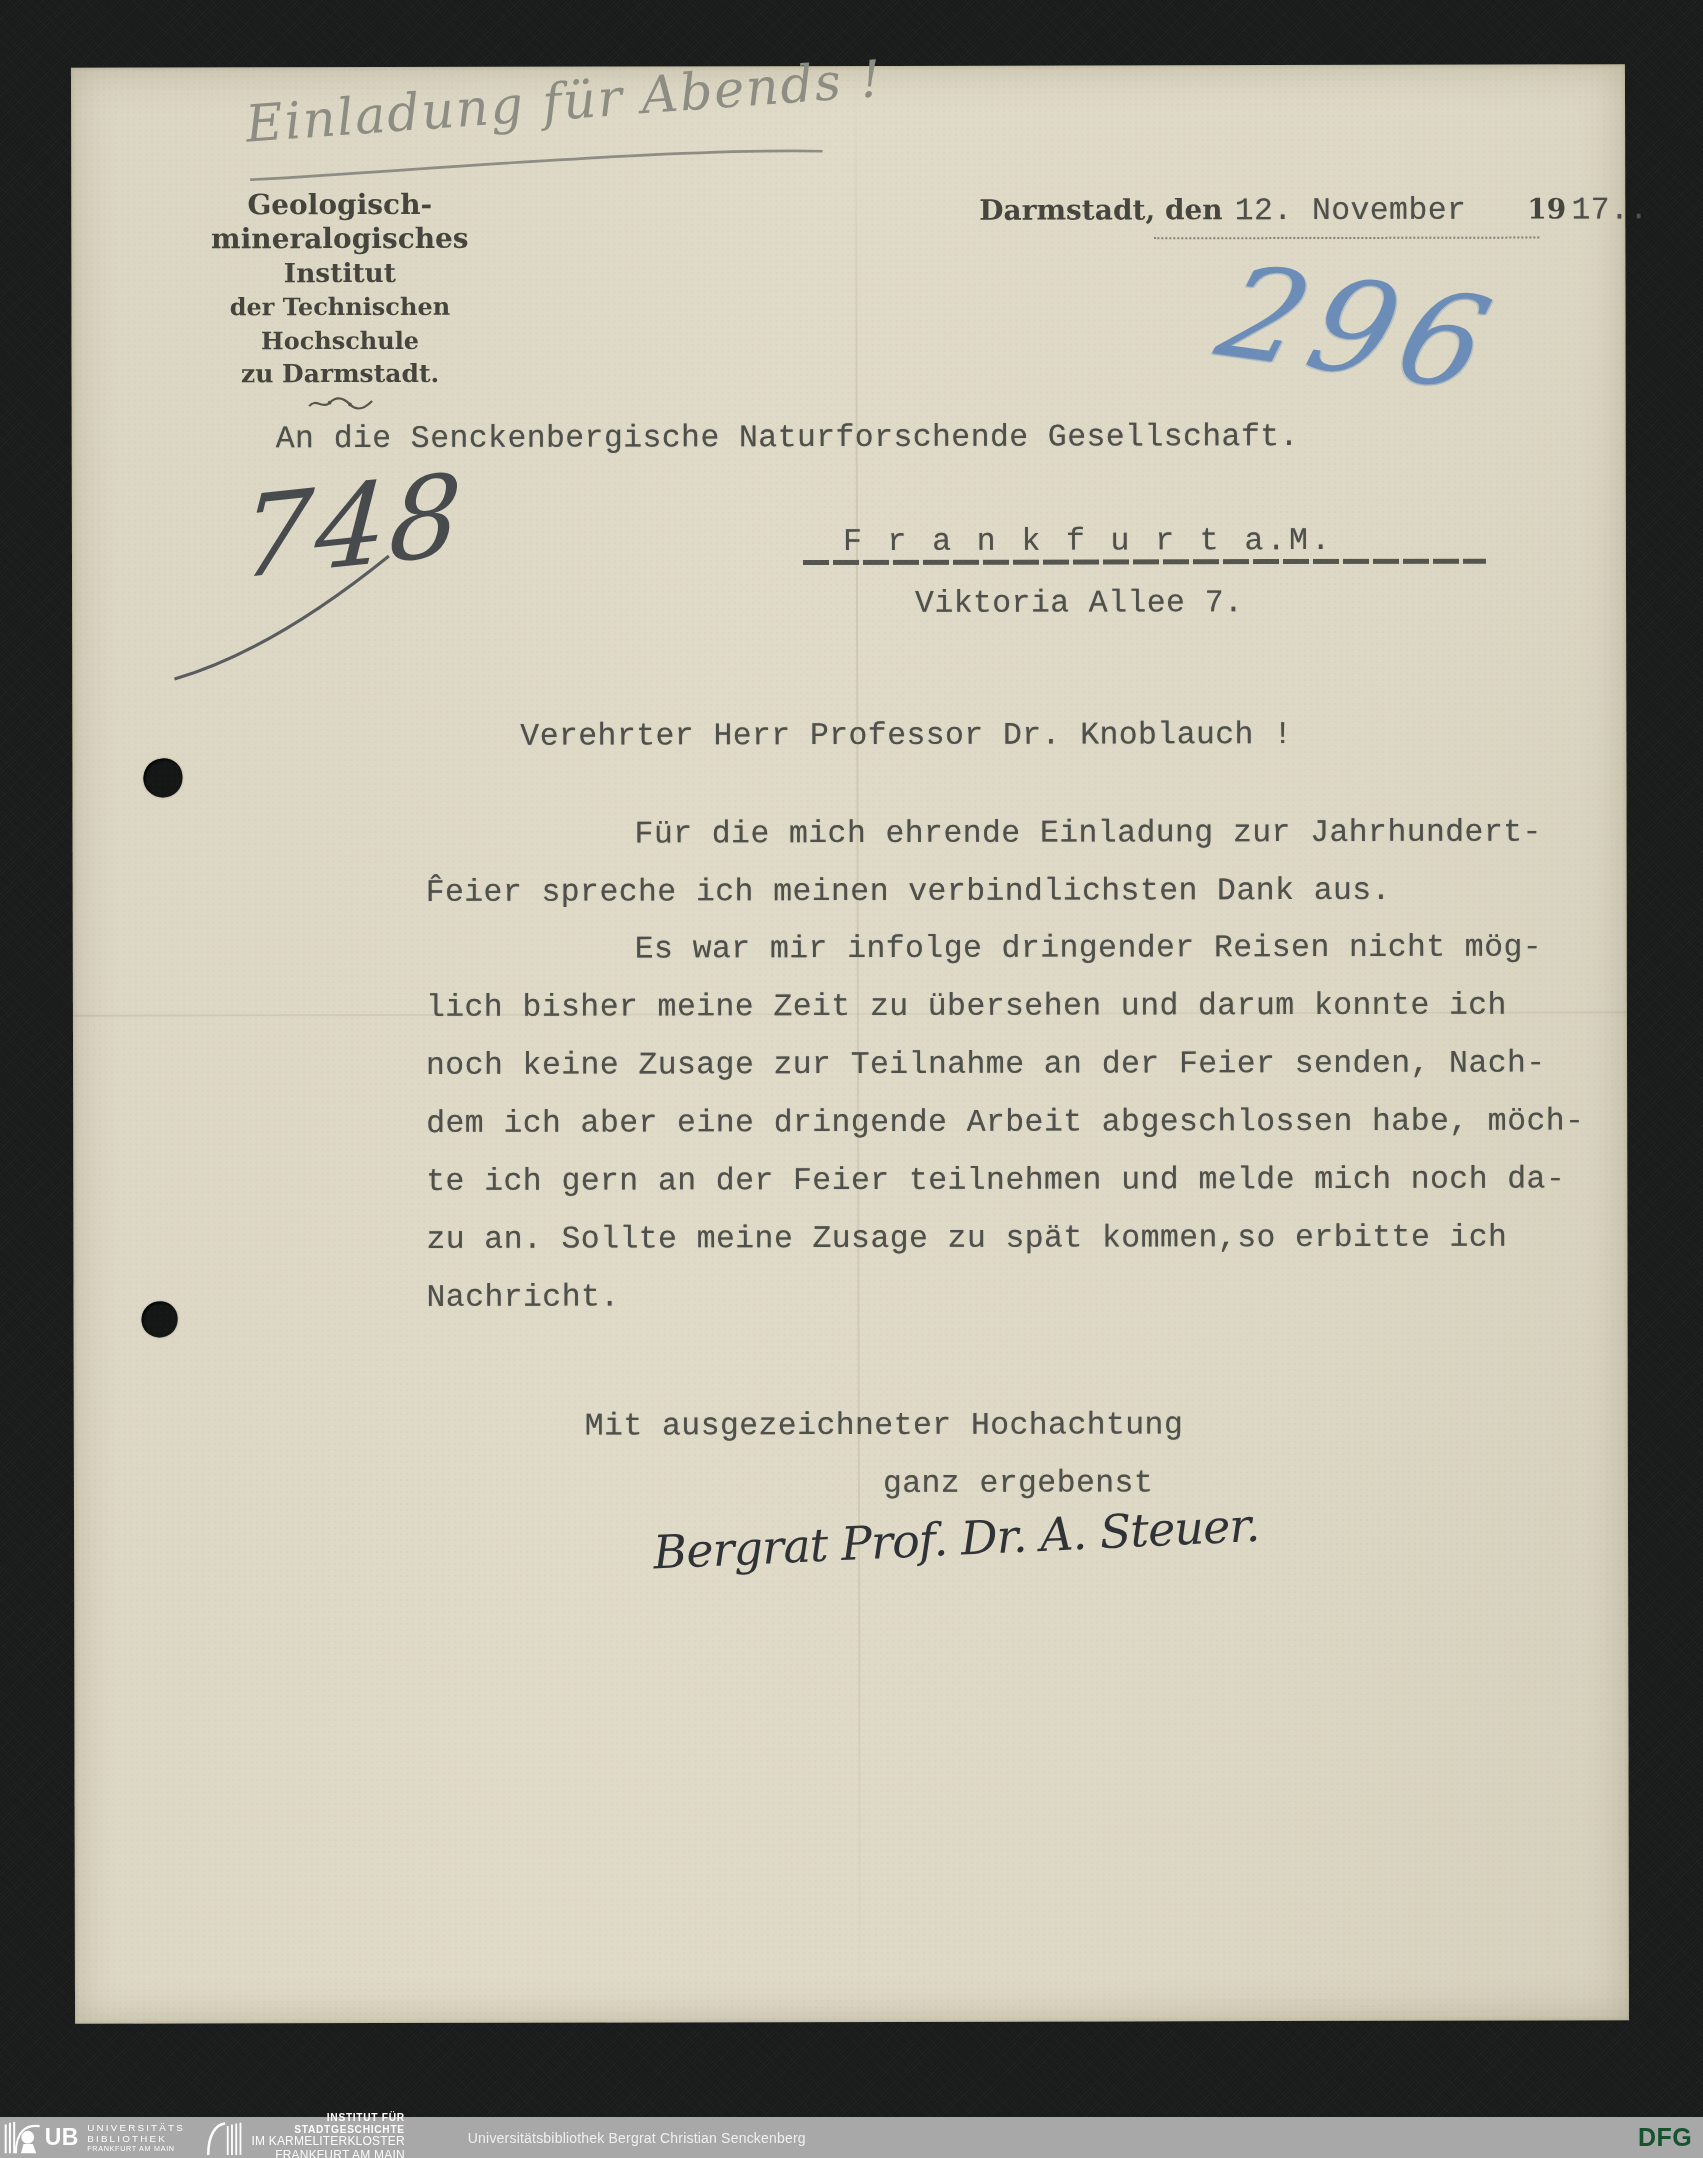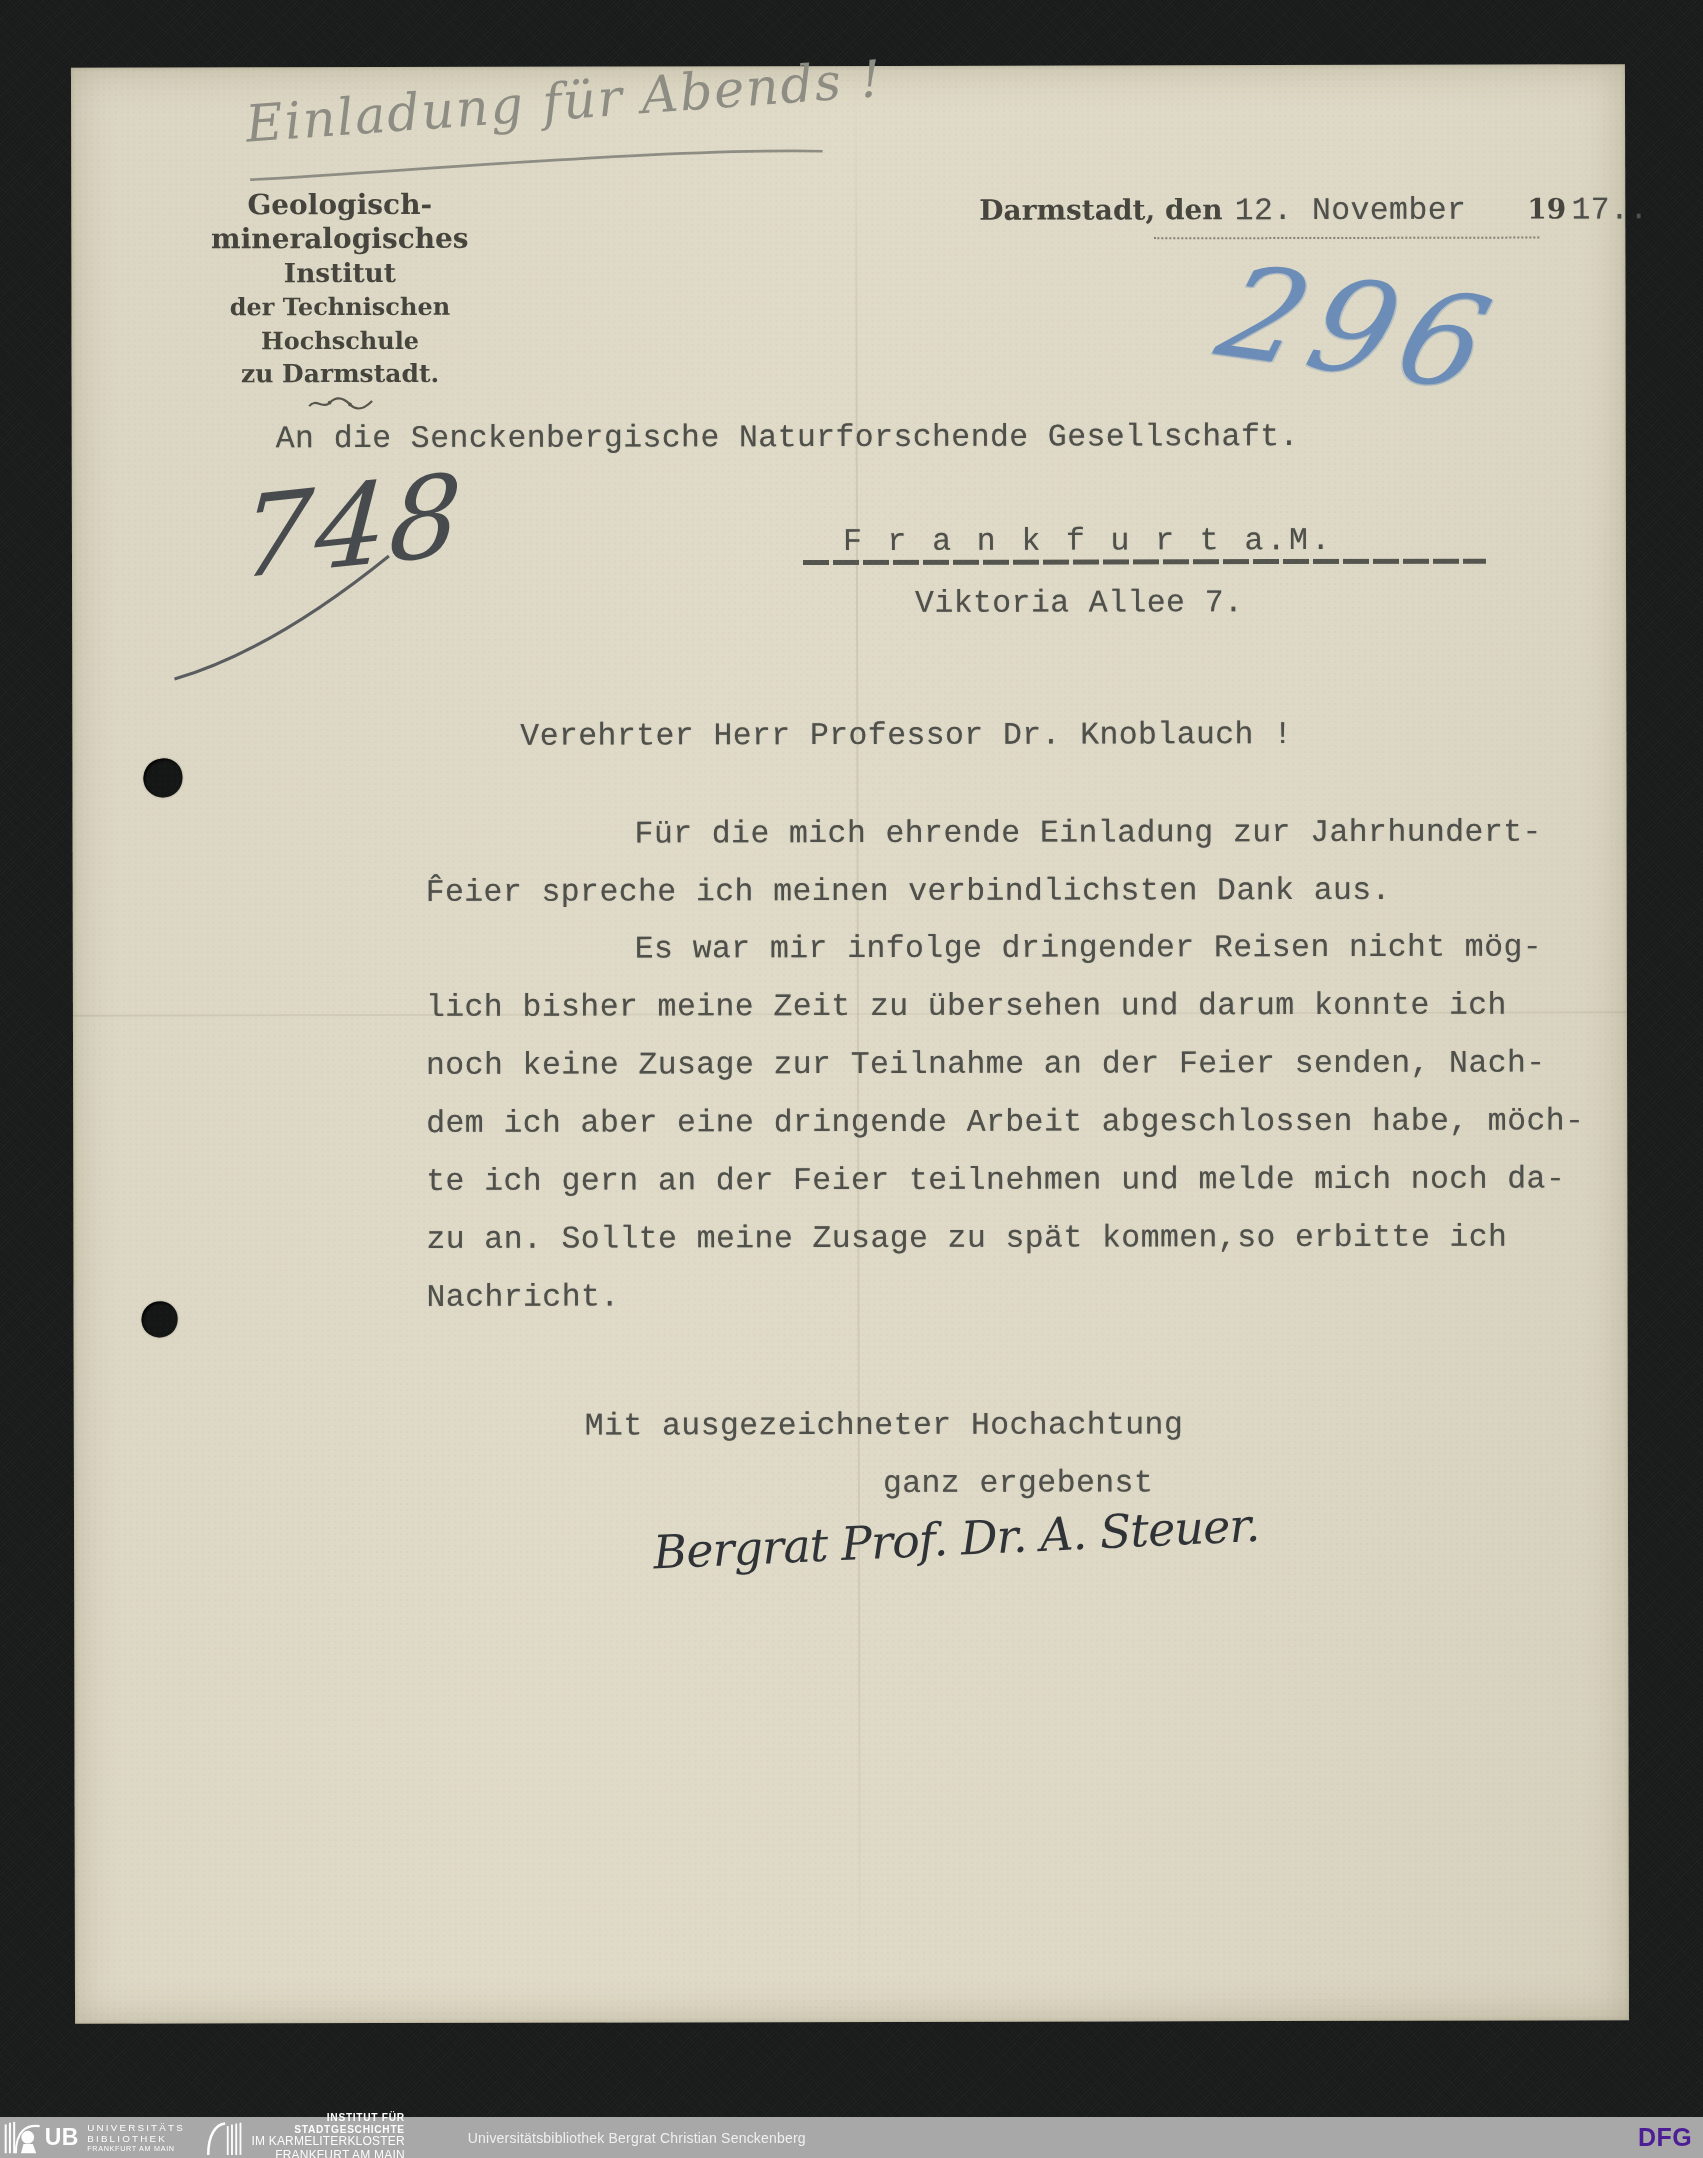--- a/index.html
+++ b/index.html
@@ -80,21 +80,21 @@
     color:#fdfdfd;margin-left:1.7px;letter-spacing:0.4px;}
   .logo-text{display:flex;flex-direction:column;justify-content:center;color:#fdfdfd;
     margin-left:8.5px;line-height:1.15;}
   .ub-l1,.ub-l2{font-size:9.8px;letter-spacing:2.2px;font-weight:normal;}
   .ub-l3{font-size:7.2px;letter-spacing:0.7px;}
   .isg-l1,.isg-l2{font-size:10.2px;font-weight:bold;letter-spacing:0.7px;}
   .isg-l3,.isg-l4{font-size:12px;letter-spacing:0.2px;}
   .ub-logo{margin-left:4px;}
   .isg-logo{margin-left:19px;text-align:right;}
   .lib-name{margin-left:63px;font-size:14px;color:#f0f0f0;letter-spacing:0.2px;}
-  .dfg{margin-left:auto;margin-right:12px;font-size:25px;font-weight:bold;color:#4c1d95;
+  .dfg{margin-left:auto;margin-right:12px;font-size:25px;font-weight:bold;color:#14532d;
     letter-spacing:0.4px;font-family:"Liberation Sans",sans-serif;}
 </style>
 </head>
 <body>
 
 <div class="stage">
 
   <div class="paper">
 
     <svg class="strokes" viewBox="0 0 1824 2296" xmlns="http://www.w3.org/2000/svg">

